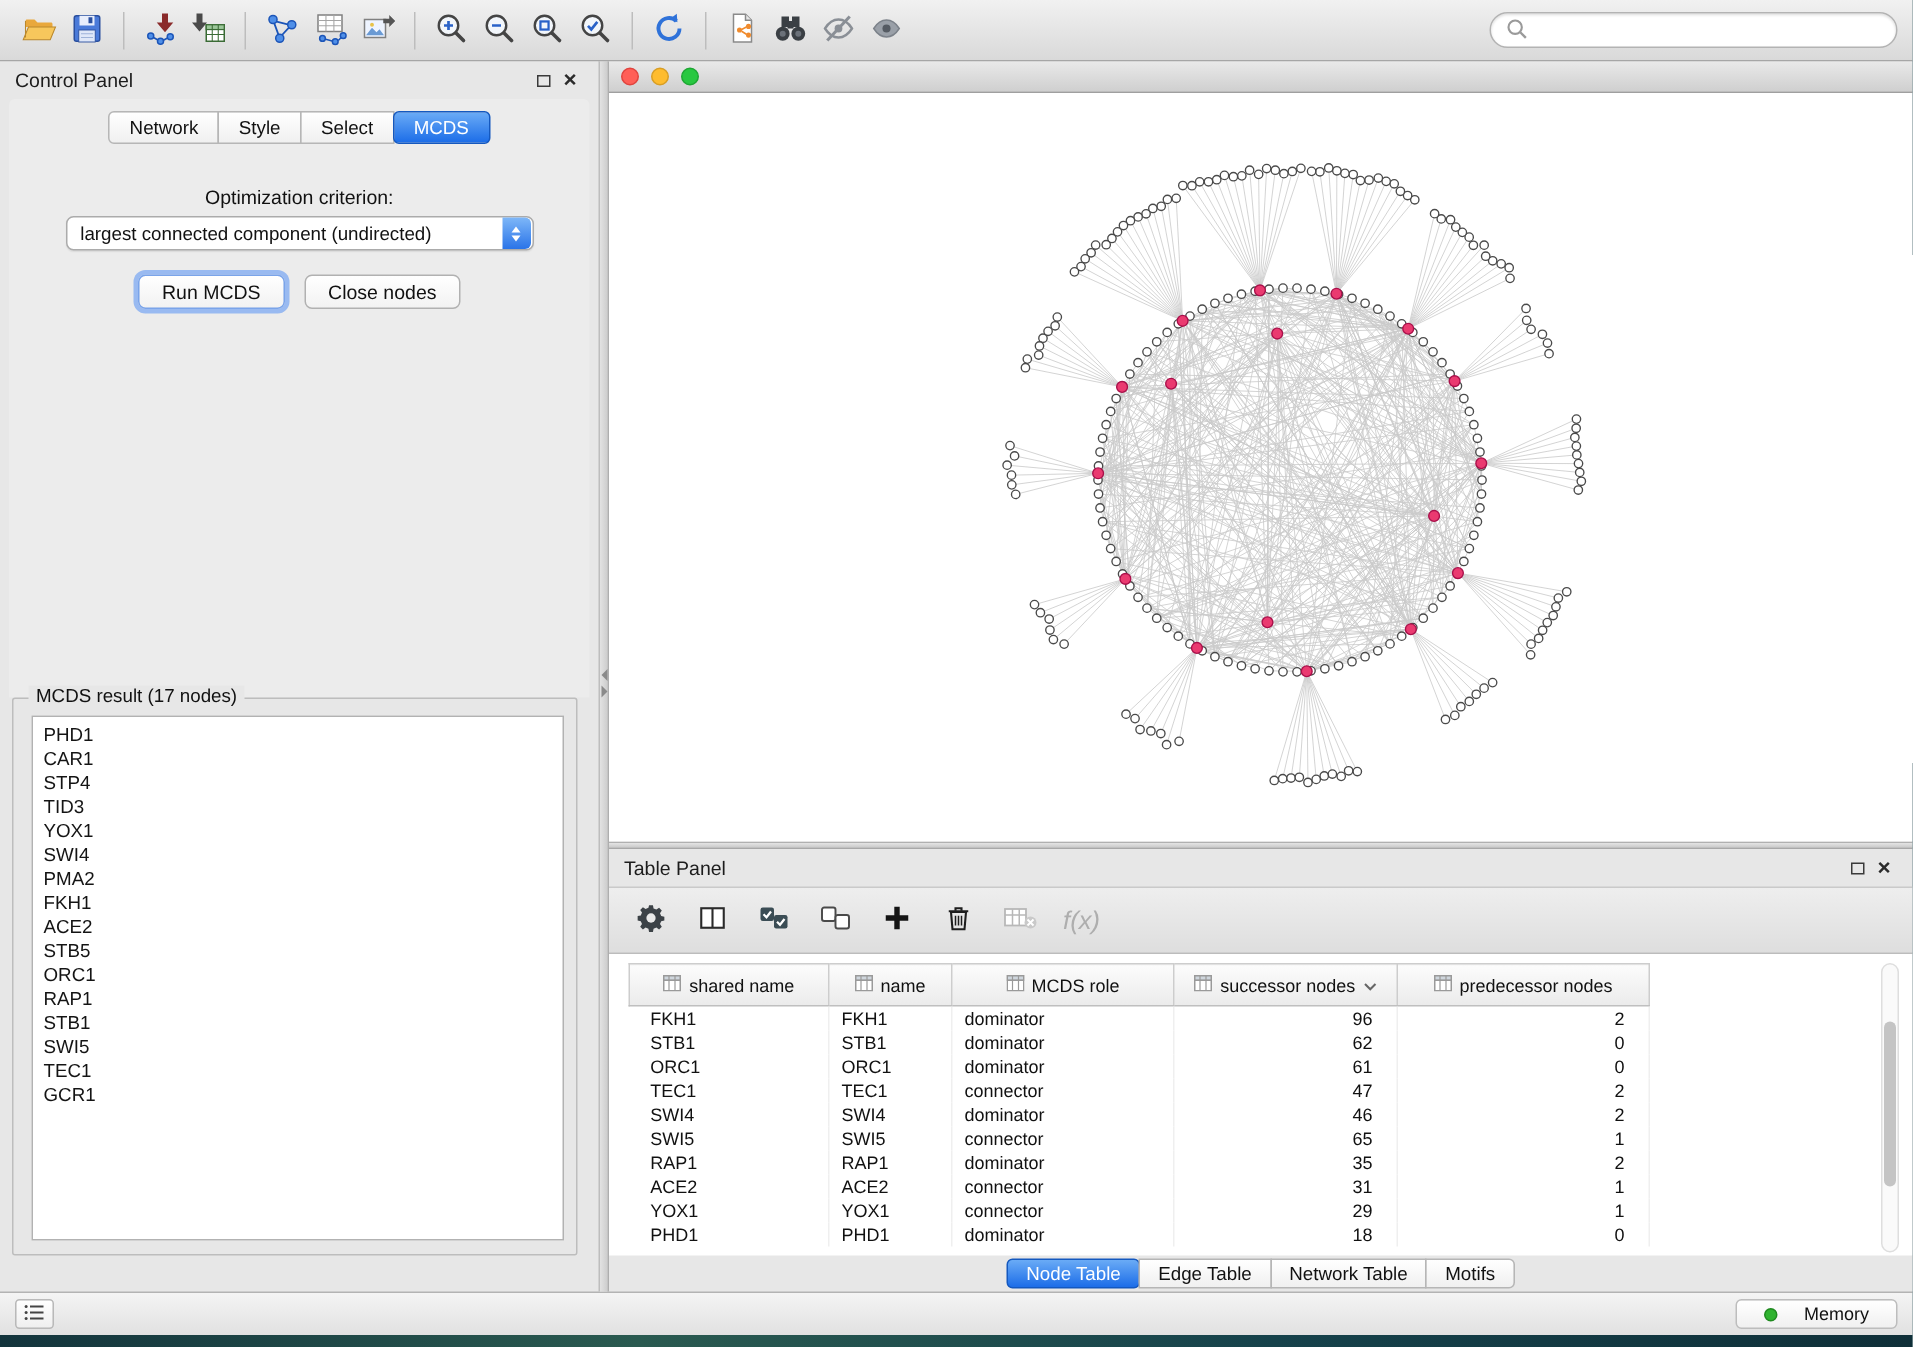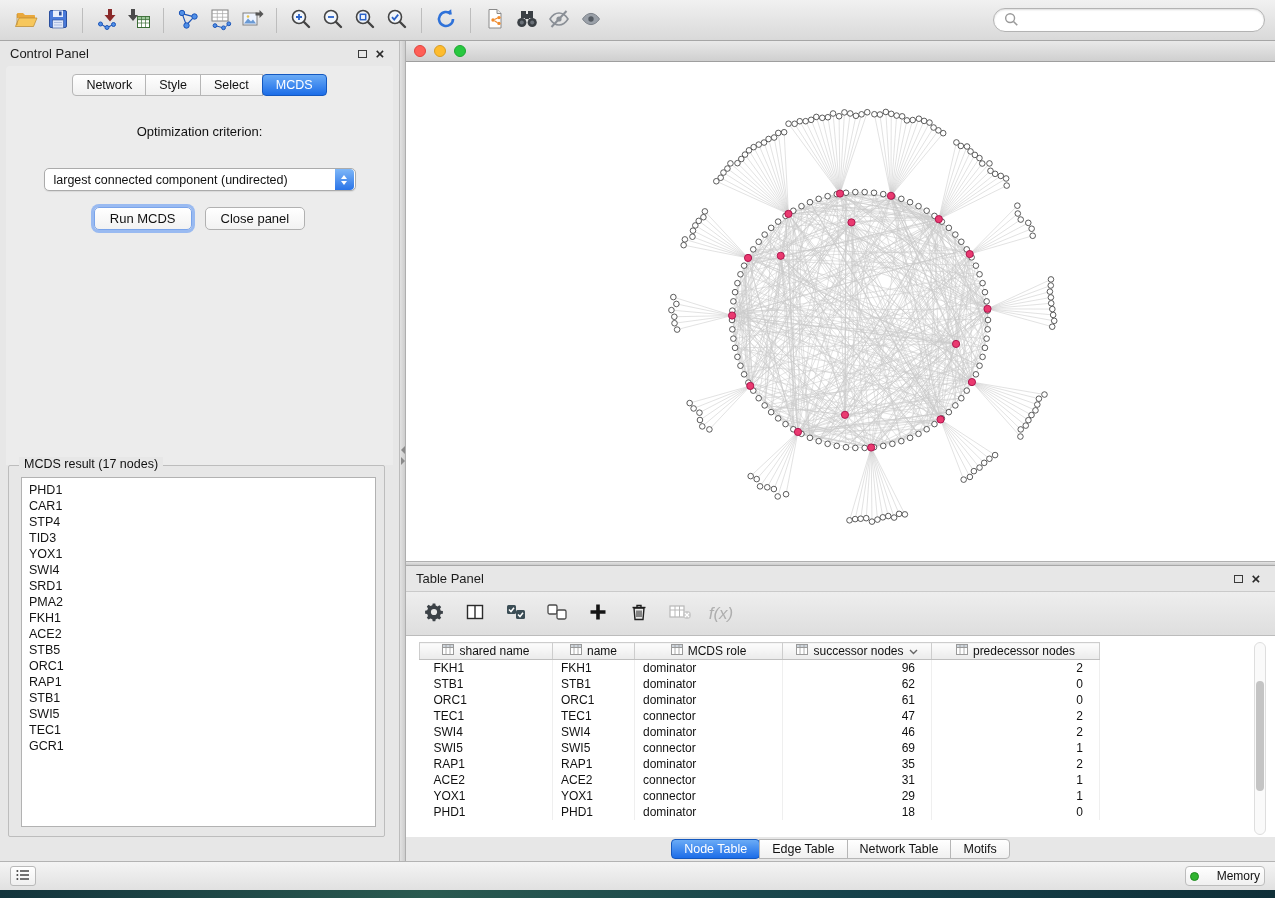--- a/index.html
+++ b/index.html
@@ -32,21 +32,21 @@
   .float-box{width:9px;height:8px;border:1.5px solid #3a3a3a;display:inline-block}
 
   
   .cp-top{height:399px;display:flex;flex-direction:column;align-items:center;background:#ececec;margin:0 6px;border-radius:4px 4px 0 0}
   .ctabs{display:flex;margin-top:8px}
   .ctab{font-size:12.5px;padding:3px 13px;background:linear-gradient(#ffffff,#f0f0f0);border:1px solid #b6b6b6;margin-left:-1px;cursor:pointer;color:#111}
   .ctab:first-child{border-radius:4px 0 0 4px;margin-left:0}
   .ctab:last-child{border-radius:0 4px 4px 0}
   .ctab.active{background:linear-gradient(#6aabf6,#1c6de8);border-color:#1458bf;color:#fff;border-radius:4px}
   .opt-label{margin-top:28px;font-size:13px;color:#111}
-  .dropdown{margin-top:29px;width:312px;height:23px;background:#fff;border:1px solid #ababab;border-radius:5px;display:flex;align-items:center;cursor:pointer;box-shadow:0 1px 1px rgba(0,0,0,.08)}
+  .dropdown{margin-top:5px;width:312px;height:23px;background:#fff;border:1px solid #ababab;border-radius:5px;display:flex;align-items:center;cursor:pointer;box-shadow:0 1px 1px rgba(0,0,0,.08)}
   .dd-text{flex:1;font-size:12.5px;padding-left:9px;white-space:nowrap;overflow:hidden}
   .dd-cap{width:19px;height:21px;margin-right:1px;border-radius:0 4px 4px 0;background:linear-gradient(#7eb7f8,#2a74e8);display:flex;flex-direction:column;align-items:center;justify-content:center;gap:2px}
   .dd-up{width:0;height:0;border-left:3.5px solid transparent;border-right:3.5px solid transparent;border-bottom:4px solid #fff}
   .dd-down{width:0;height:0;border-left:3.5px solid transparent;border-right:3.5px solid transparent;border-top:4px solid #fff}
   .btn-row{margin-top:16px;display:flex;gap:13px}
   .btn{font-size:13px;padding:3px 15px;border-radius:5px;border:1px solid #b1b1b1;background:linear-gradient(#ffffff,#f2f2f2);cursor:pointer;color:#111}
   .btn.focus{box-shadow:0 0 0 3px rgba(70,135,245,.5);border-color:#7aa4ea}
   .result-group{height:372px;margin:0 14px 23px 8px;border:1px solid #bdbdbd;border-radius:2px;position:relative;padding:11px 8px 9px 12px}
   .result-legend{position:absolute;top:-9px;left:10px;background:#e7e7e7;padding:0 5px;font-size:12.5px;color:#111}
   .result-list{width:100%;height:100%;background:#fff;border:1px solid #b2b2b2;overflow:hidden;padding-top:4px}
@@ -64,39 +64,39 @@
   .net-canvas svg{position:absolute;top:0;left:0}
   .hsplit{flex:0 0 5px;background:linear-gradient(#e4e4e4,#cacaca);border-top:1px solid #b0b0b0;border-bottom:1px solid #a8a8a8}
 
   
   .table-panel{flex:1;background:#e7e7e7;display:flex;flex-direction:column;min-height:0}
   .tp-toolbar{flex:0 0 45px;background:linear-gradient(#eeeeee,#dedede);border-top:1px solid #cacaca;border-bottom:1px solid #bcbcbc;display:flex;align-items:center;gap:15px;padding:0 15px}
   .titbtn{width:26px;height:26px;border:none;background:transparent;display:flex;align-items:center;justify-content:center;cursor:pointer;padding:0}
   .fx{font-family:Liberation Sans, sans-serif;font-style:italic;font-size:17px;color:#aeaeae}
   .table-region{flex:1;background:#fff;position:relative;padding:6px 24px 0 13px;overflow:hidden}
   table{border-collapse:collapse;width:100%;table-layout:fixed}
-  th{height:17px;font-weight:normal;font-size:12px;background:linear-gradient(#fcfcfc,#ebebeb);border:1px solid #cdcdcd;border-bottom:1px solid #bfbfbf;text-align:left;padding:0 4px;white-space:nowrap;cursor:pointer}
+  th{height:28px;font-weight:normal;font-size:12px;background:linear-gradient(#fcfcfc,#ebebeb);border:1px solid #cdcdcd;border-bottom:1px solid #bfbfbf;text-align:left;padding:0 4px;white-space:nowrap;cursor:pointer}
   th.fillth{background:#fff;border:none;cursor:default}
   .th-inner{display:flex;align-items:center;justify-content:center;gap:5px}
   td{height:16px;font-size:12px;border-right:1px solid #efefef;padding:0 8px;white-space:nowrap;overflow:hidden}
   td:first-child{padding-left:14px}
   td.num{text-align:right;padding-right:16px}
   td.fillc{border-right:none;border-left:1px solid #efefef}
   .vscroll{position:absolute;top:6px;right:9px;width:12px;bottom:2px;background:#fafafa;border:1px solid #dedede;border-radius:6px}
   .vthumb{position:absolute;top:38px;left:1px;right:1px;height:110px;background:#c4c4c4;border-radius:5px}
   .tp-tabs{flex:0 0 24px;display:flex;align-items:center;justify-content:center;background:#e7e7e7}
   .ttab{font-size:12.5px;padding:2px 12px;background:linear-gradient(#ffffff,#f0f0f0);border:1px solid #b6b6b6;margin-left:-1px;cursor:pointer;color:#111}
   .ttab:first-child{border-radius:4px 0 0 4px;margin-left:0}
   .ttab:last-child{border-radius:0 4px 4px 0}
   .ttab.active{background:linear-gradient(#6aabf6,#1c6de8);border-color:#1458bf;color:#fff;border-radius:4px}
 
   
   .statusbar{flex:0 0 29px;background:linear-gradient(#f4f4f4,#e1e1e1);border-top:1px solid #b3b3b3;display:flex;align-items:center;padding:0 10px}
   .sb-btn{width:26px;height:20px;border:1px solid #b9b9b9;border-radius:3px;background:linear-gradient(#fff,#efefef);display:flex;align-items:center;justify-content:center;cursor:pointer}
-  .memory-btn{margin-left:auto;display:flex;align-items:center;gap:18px;background:linear-gradient(#ffffff,#f0f0f0);border:1px solid #bdbdbd;border-radius:4px;padding:2px 4px;font-size:12px;cursor:pointer;color:#111}
+  .memory-btn{margin-left:auto;display:flex;align-items:center;gap:18px;background:linear-gradient(#ffffff,#f0f0f0);border:1px solid #bdbdbd;border-radius:4px;padding:2px 18px;font-size:12px;cursor:pointer;color:#111}
   .dot{width:9px;height:9px;border-radius:50%;background:#2fb32f;border:1px solid #1f8a1f}
 </style>
 </head>
 <body>
 
 <div class="app">
 
   <div class="toolbar">
     <button class="tbtn">
       <span><svg width="24" height="24" viewBox="0 0 24 24">
@@ -261,33 +261,32 @@
         <div class="opt-label">Optimization criterion:</div>
         <div class="dropdown">
           <span class="dd-text">largest connected component (undirected)</span>
           <span class="dd-cap">
               <span class="dd-up"></span>
               <span class="dd-down"></span>
             </span>
         </div>
         <div class="btn-row">
           <button class="btn focus">Run MCDS</button>
-          <button class="btn">Close panel</button>
+          <button class="btn">Close nodes</button>
         </div>
       </div>
       <div class="result-group">
         <span class="result-legend">MCDS result (17 nodes)</span>
         <div class="result-list">
             <div class="mcds-item">PHD1</div>
             <div class="mcds-item">CAR1</div>
             <div class="mcds-item">STP4</div>
             <div class="mcds-item">TID3</div>
             <div class="mcds-item">YOX1</div>
             <div class="mcds-item">SWI4</div>
-            <div class="mcds-item">SRD1</div>
             <div class="mcds-item">PMA2</div>
             <div class="mcds-item">FKH1</div>
             <div class="mcds-item">ACE2</div>
             <div class="mcds-item">STB5</div>
             <div class="mcds-item">ORC1</div>
             <div class="mcds-item">RAP1</div>
             <div class="mcds-item">STB1</div>
             <div class="mcds-item">SWI5</div>
             <div class="mcds-item">TEC1</div>
             <div class="mcds-item">GCR1</div>
@@ -1316,21 +1315,21 @@
                   <td>SWI4</td>
                   <td>dominator</td>
                   <td class="num">46</td>
                   <td class="num">2</td>
                   <td class="fillc"></td>
                 </tr>
                 <tr>
                   <td>SWI5</td>
                   <td>SWI5</td>
                   <td>connector</td>
-                  <td class="num">69</td>
+                  <td class="num">65</td>
                   <td class="num">1</td>
                   <td class="fillc"></td>
                 </tr>
                 <tr>
                   <td>RAP1</td>
                   <td>RAP1</td>
                   <td>dominator</td>
                   <td class="num">35</td>
                   <td class="num">2</td>
                   <td class="fillc"></td>

